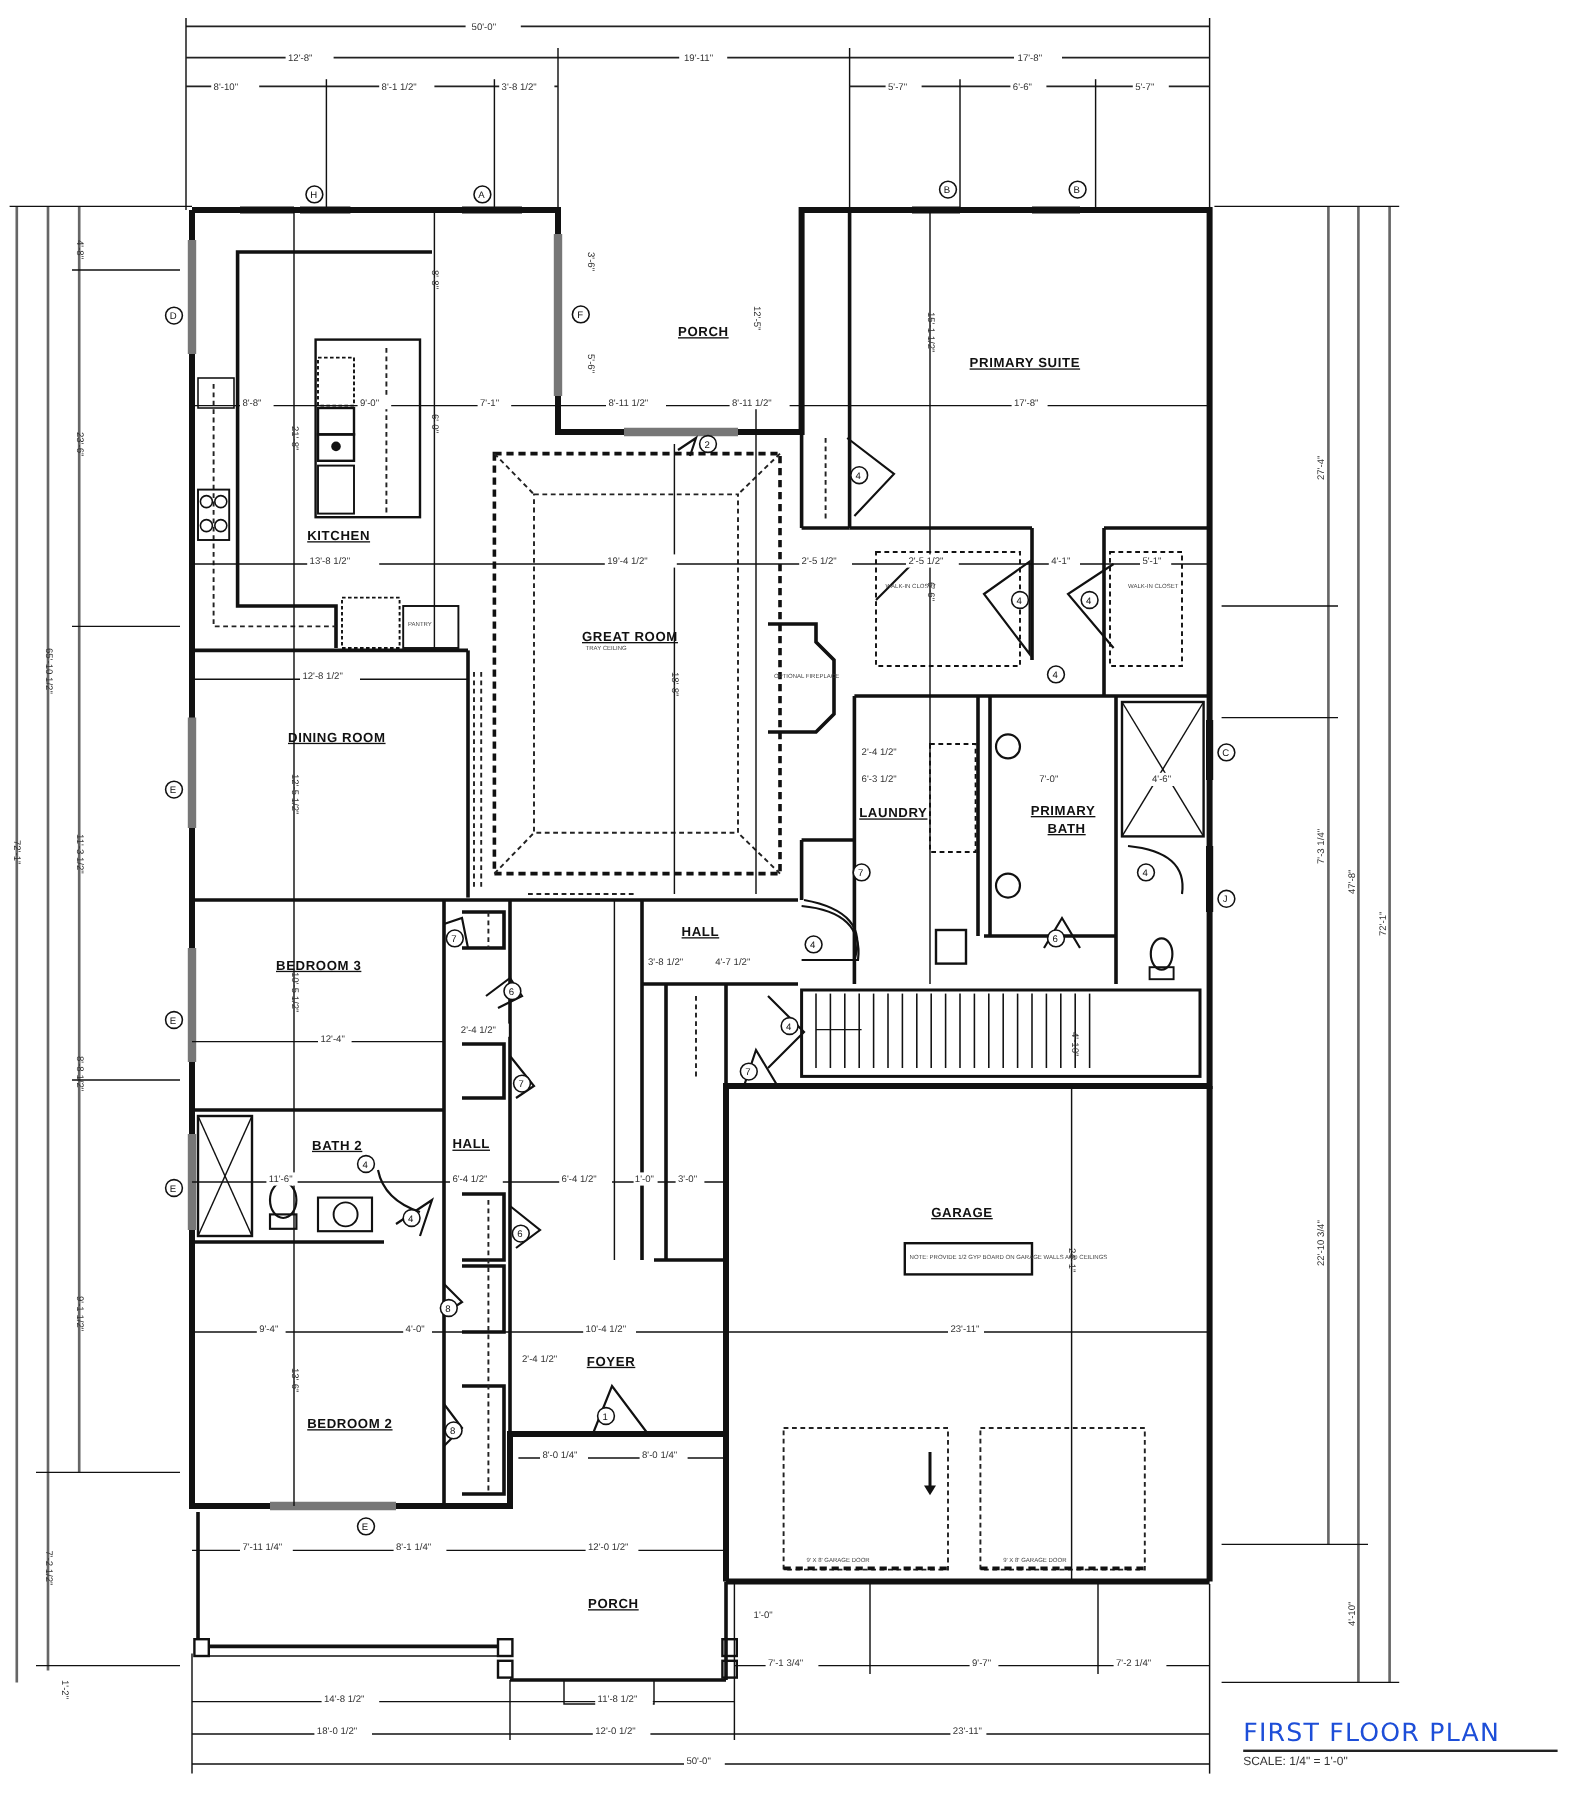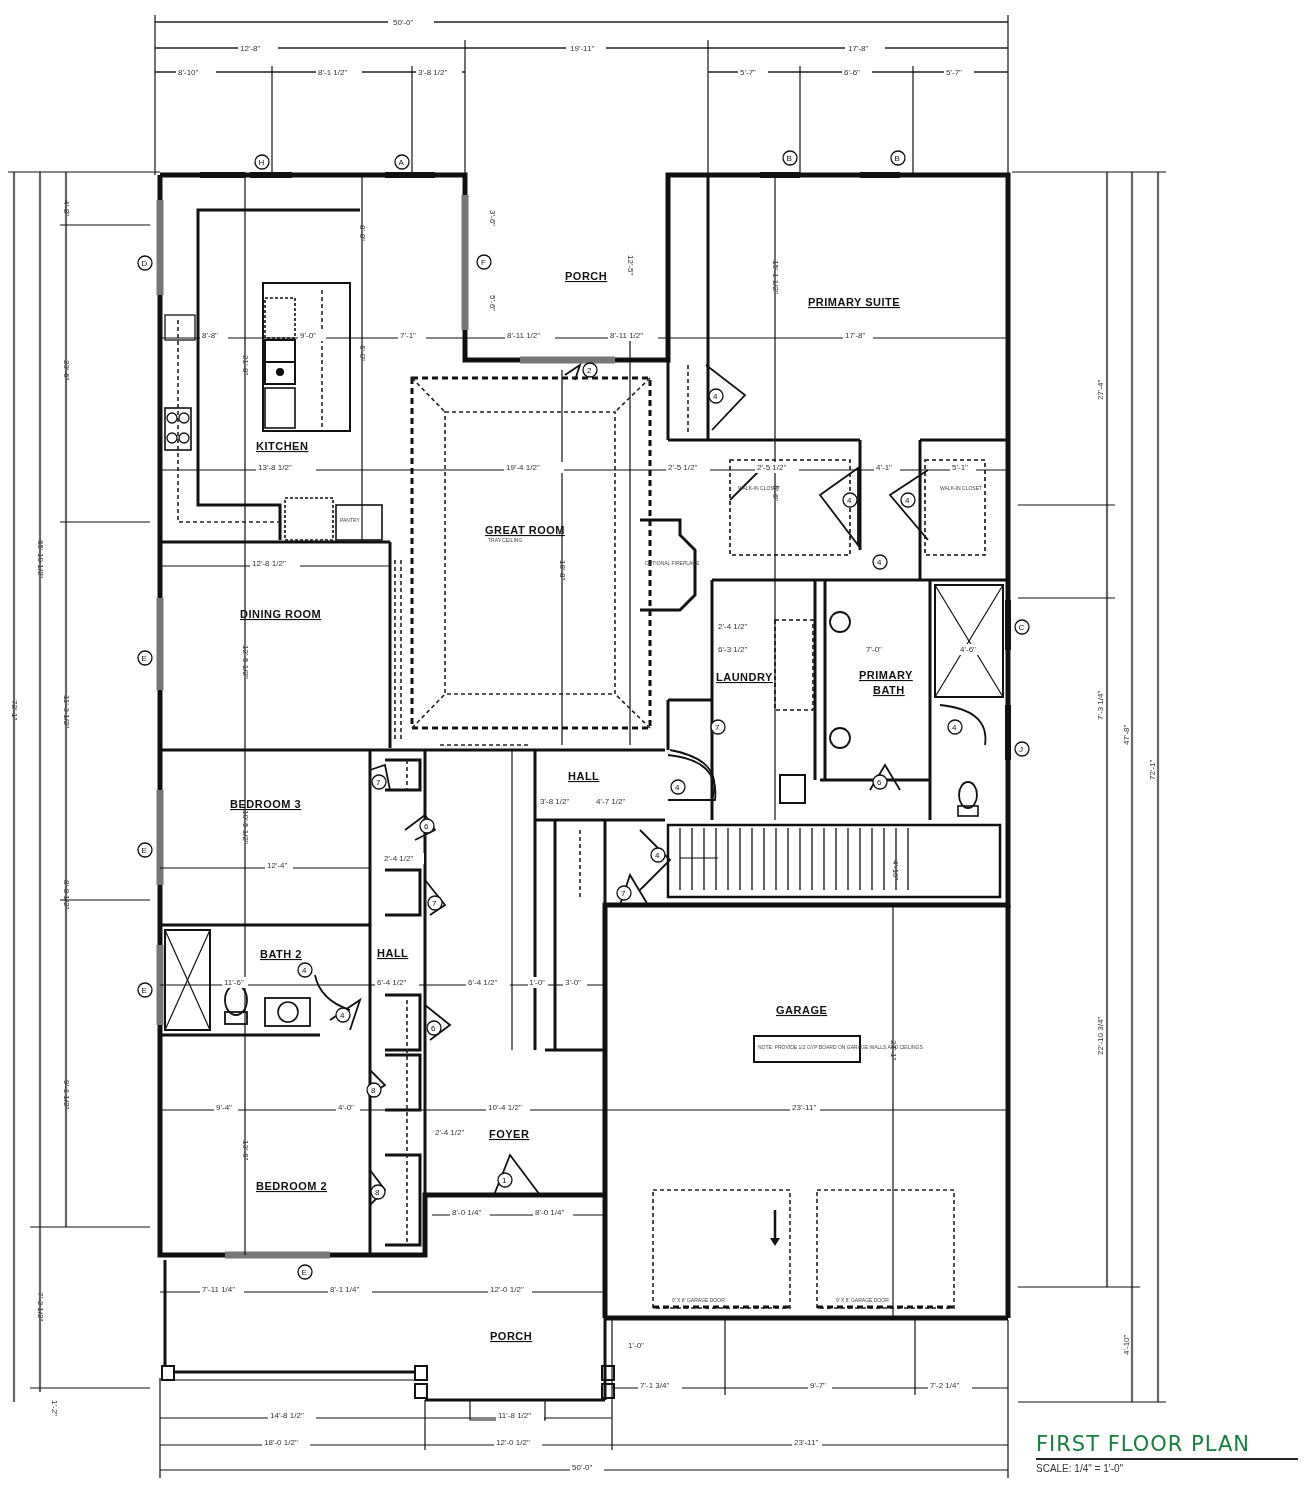--- a/index.html
+++ b/index.html
@@ -16,21 +16,21 @@
   .window { stroke: #111; stroke-width: 6; fill: none; }
   .window-gray { stroke: #777; stroke-width: 7; fill: none; }
   .dimtext { font-family: "Liberation Sans", sans-serif; font-size: 8px; fill: #333; }
   .roomlabel { font-family: "Liberation Sans", sans-serif; font-size: 11px; fill: #111;
                font-weight: bold; letter-spacing: 0.5px; text-decoration: underline; }
   .note { font-family: "Liberation Sans", sans-serif; font-size: 5px; fill: #444; }
   .tag { font-family: "Liberation Sans", sans-serif; font-size: 8px; fill: #111; }
   .tagc { stroke: #111; stroke-width: 1.3; fill: #fff; }
   .title-block { position: absolute; left: 1036px; top: 1432px; width: 262px; }
   .title-text { font-family: "DejaVu Sans", sans-serif; font-size: 21px; letter-spacing: 1px;
-                color: #15803d; border-bottom: 2.5px solid #222; padding-bottom: 2px; white-space: nowrap; }
+                color: #1d4ed8; border-bottom: 2.5px solid #222; padding-bottom: 2px; white-space: nowrap; }
   .scale-text { font-family: "Liberation Sans", sans-serif; font-size: 10px; color: #333; margin-top: 3px; }
 </style>
 </head>
 <body>
 
 <svg id="plan" viewBox="0 0 1315 1500" xmlns="http://www.w3.org/2000/svg">
 
   <g>
     <line class="dim" x1="155" y1="22" x2="1008" y2="22"></line>
     <line class="thin" x1="155" y1="15" x2="155" y2="175"></line>

